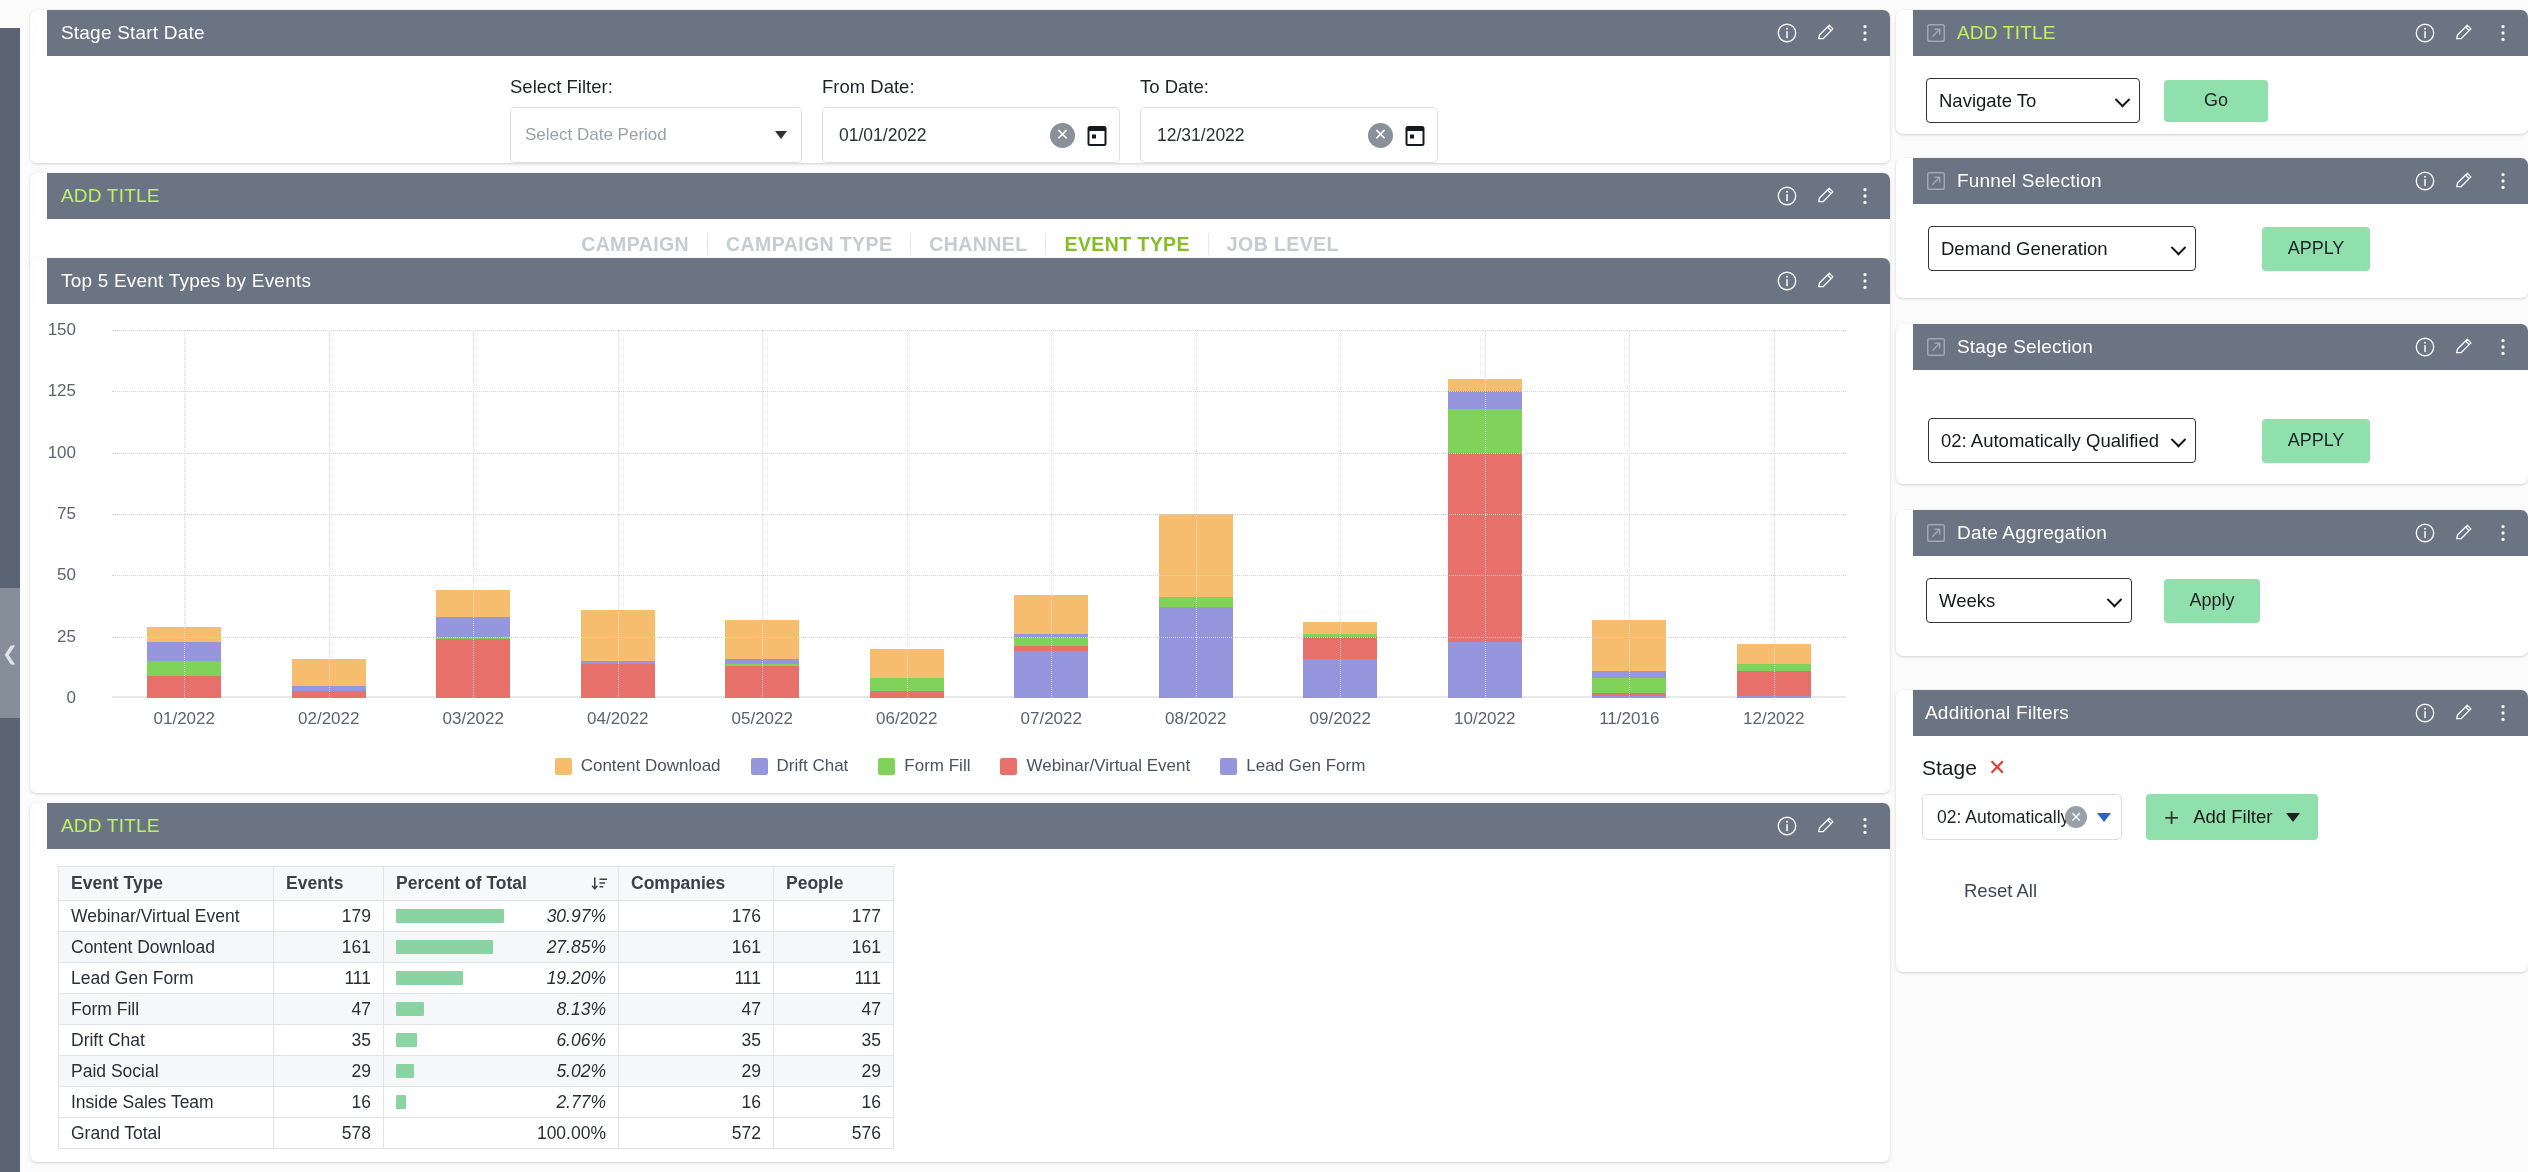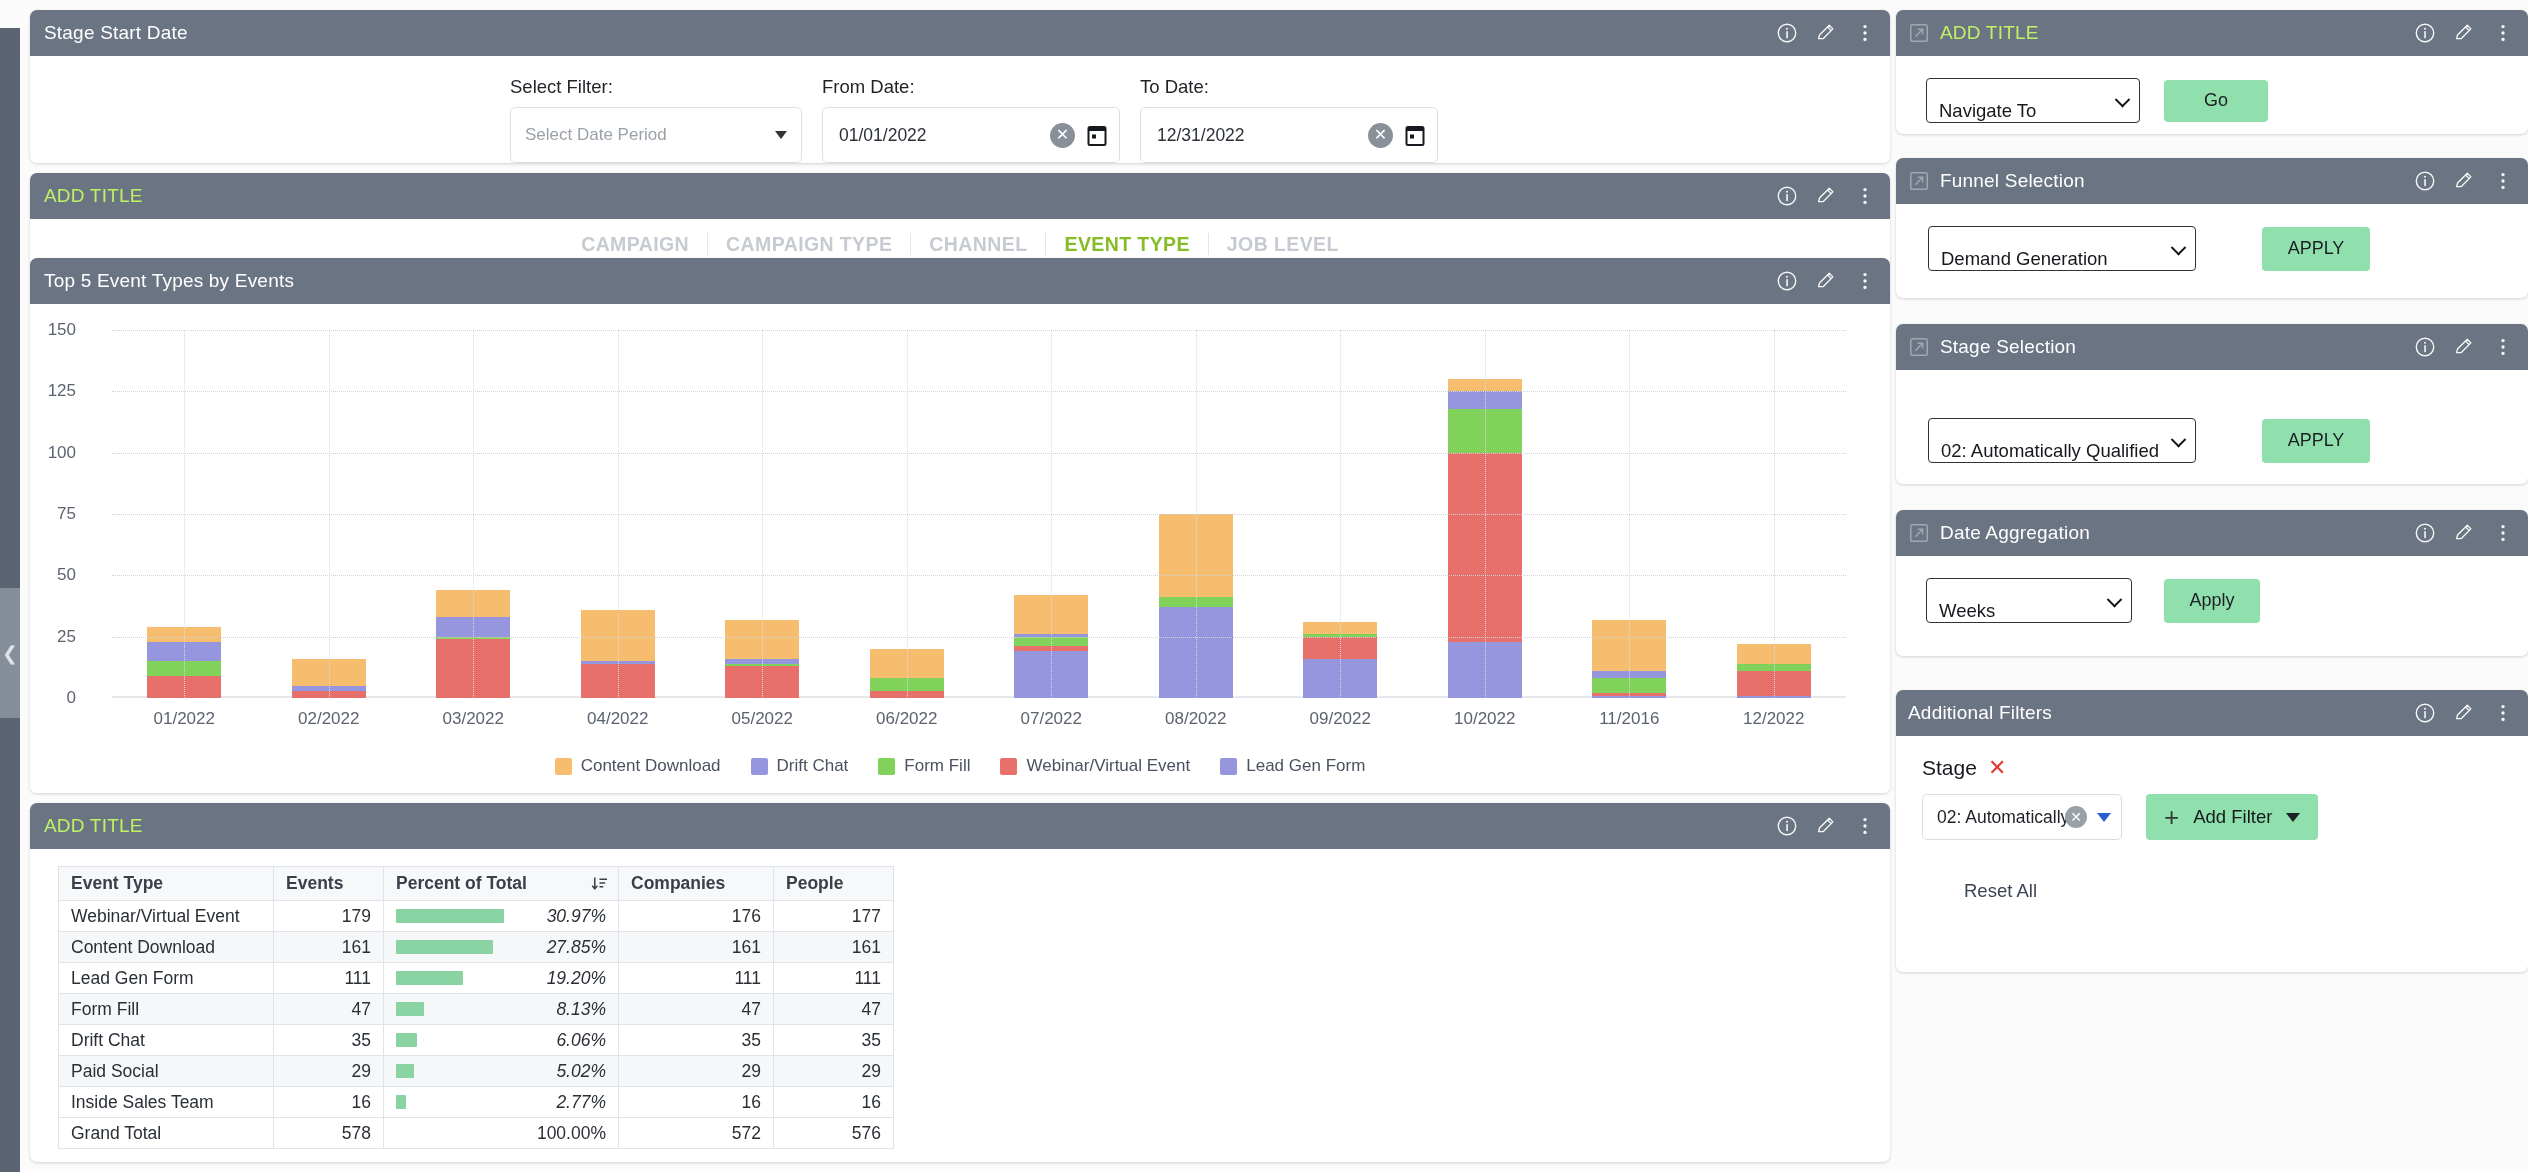--- a/index.html
+++ b/index.html
@@ -32,20 +32,21 @@
     box-shadow: 0 1px 3px rgba(0,0,0,.17);
     overflow: hidden;
     position: absolute;
   }
   .card-head {
     background: #6b7482;
     height: 46px;
     display: flex; align-items: center;
     padding: 0 16px 0 14px;
     position: relative;
+    margin-left: 17px;
   }
   .card-title {
     color: #ffffff; font-size: 19px; letter-spacing: .2px; white-space: nowrap;
   }
   .card-title.muted { color: #bef264; }
   .head-icons {
     position: absolute; right: 14px; top: 0; height: 46px;
     display: flex; align-items: center; gap: 17px;
   }
   .hi { width: 22px; height: 22px; display: block; opacity: .95; }
@@ -157,21 +158,21 @@
   #sc-stage { top: 324px; height: 160px; }
   #sc-date  { top: 510px; height: 146px; }
   #sc-filt  { top: 690px; height: 282px; }
 
   .side .card-head { padding-left: 12px; }
   .panel-body { padding: 22px 0 0 30px; display: flex; align-items: center; gap: 0; }
   .sel-native {
     height: 45px; border: 1px solid #2e3338; border-radius: 4px; background: #fff;
     font-size: 18.5px; color: #15181c; padding: 0 34px 0 12px;
     font-family: "Liberation Sans", sans-serif; position: relative; cursor: pointer;
-    display: flex; align-items: flex-end; overflow: hidden;
+    display: flex; align-items: center; overflow: hidden;
   }
   .sel-native .chev {
     position: absolute; right: 11px; top: 50%; margin-top: -4px;
     width: 11px; height: 11px; border-right: 2.2px solid #16191d; border-bottom: 2.2px solid #16191d;
     transform: rotate(45deg) translate(-2px,-2px);
   }
   .btn-green {
     background: #8fe0ac; border: none; border-radius: 4px; color: #1d2126;
     font-size: 18px; font-family: "Liberation Sans", sans-serif; cursor: pointer;
     display: flex; align-items: center; justify-content: center;

